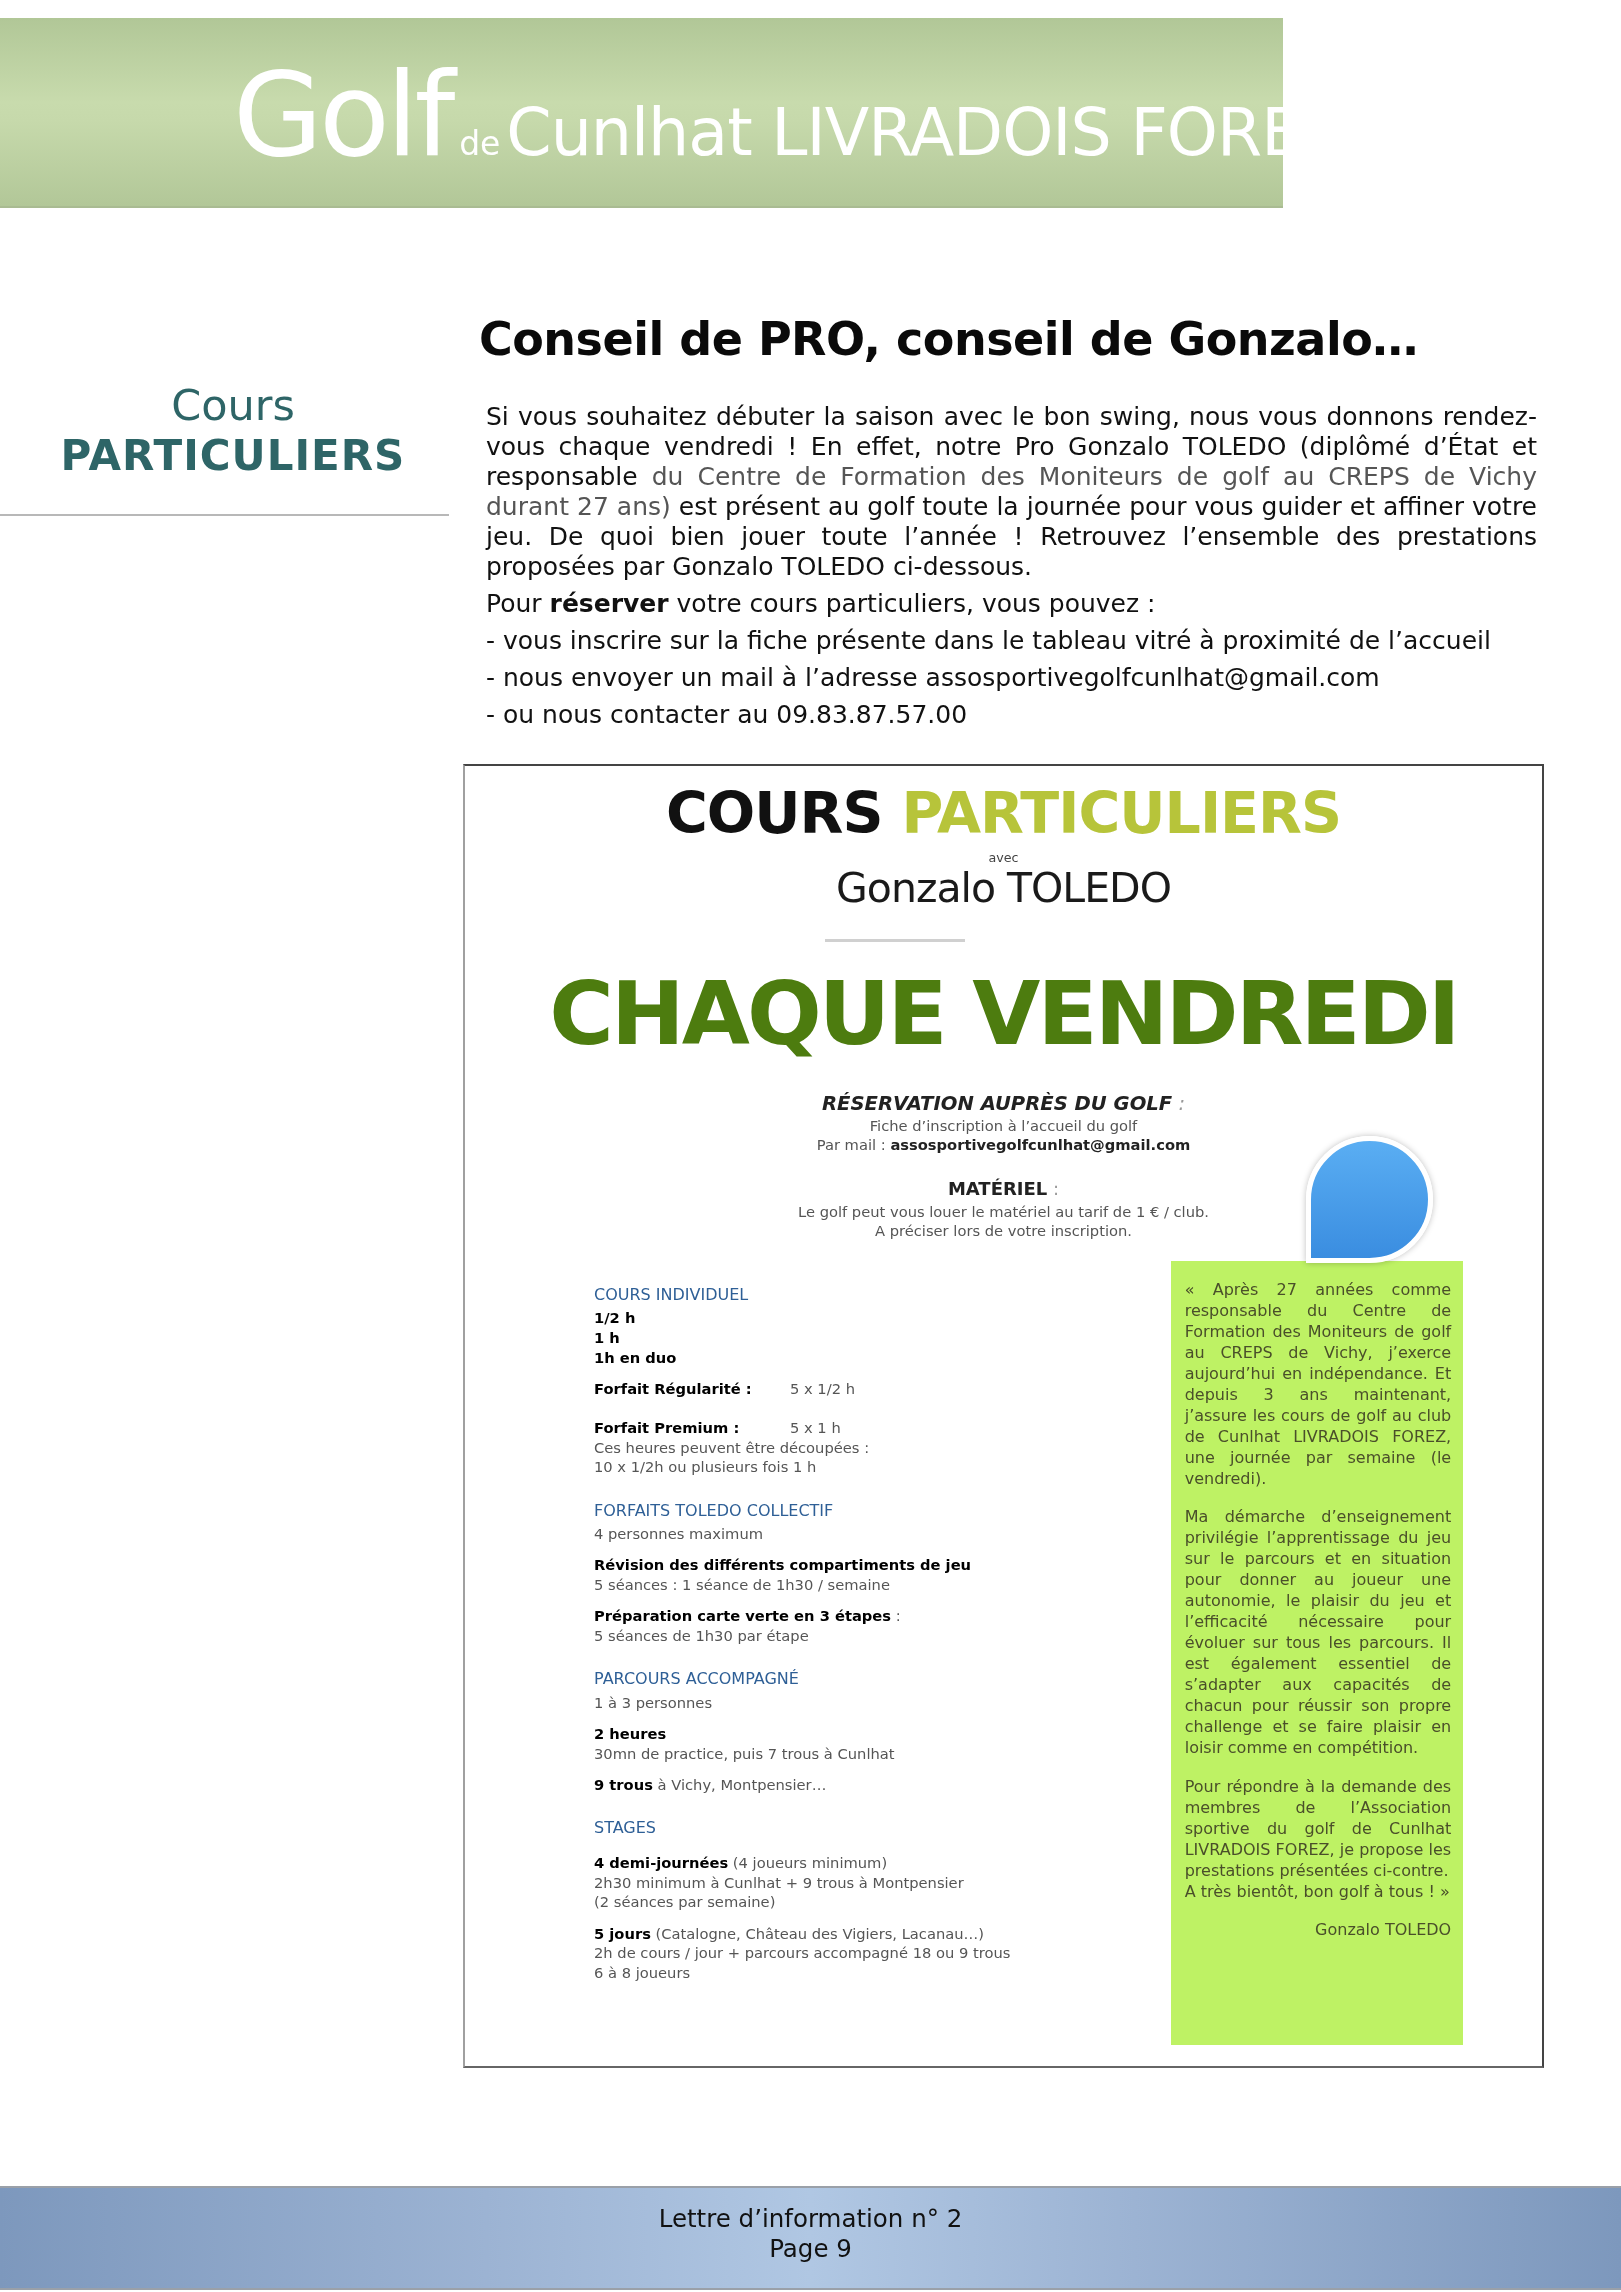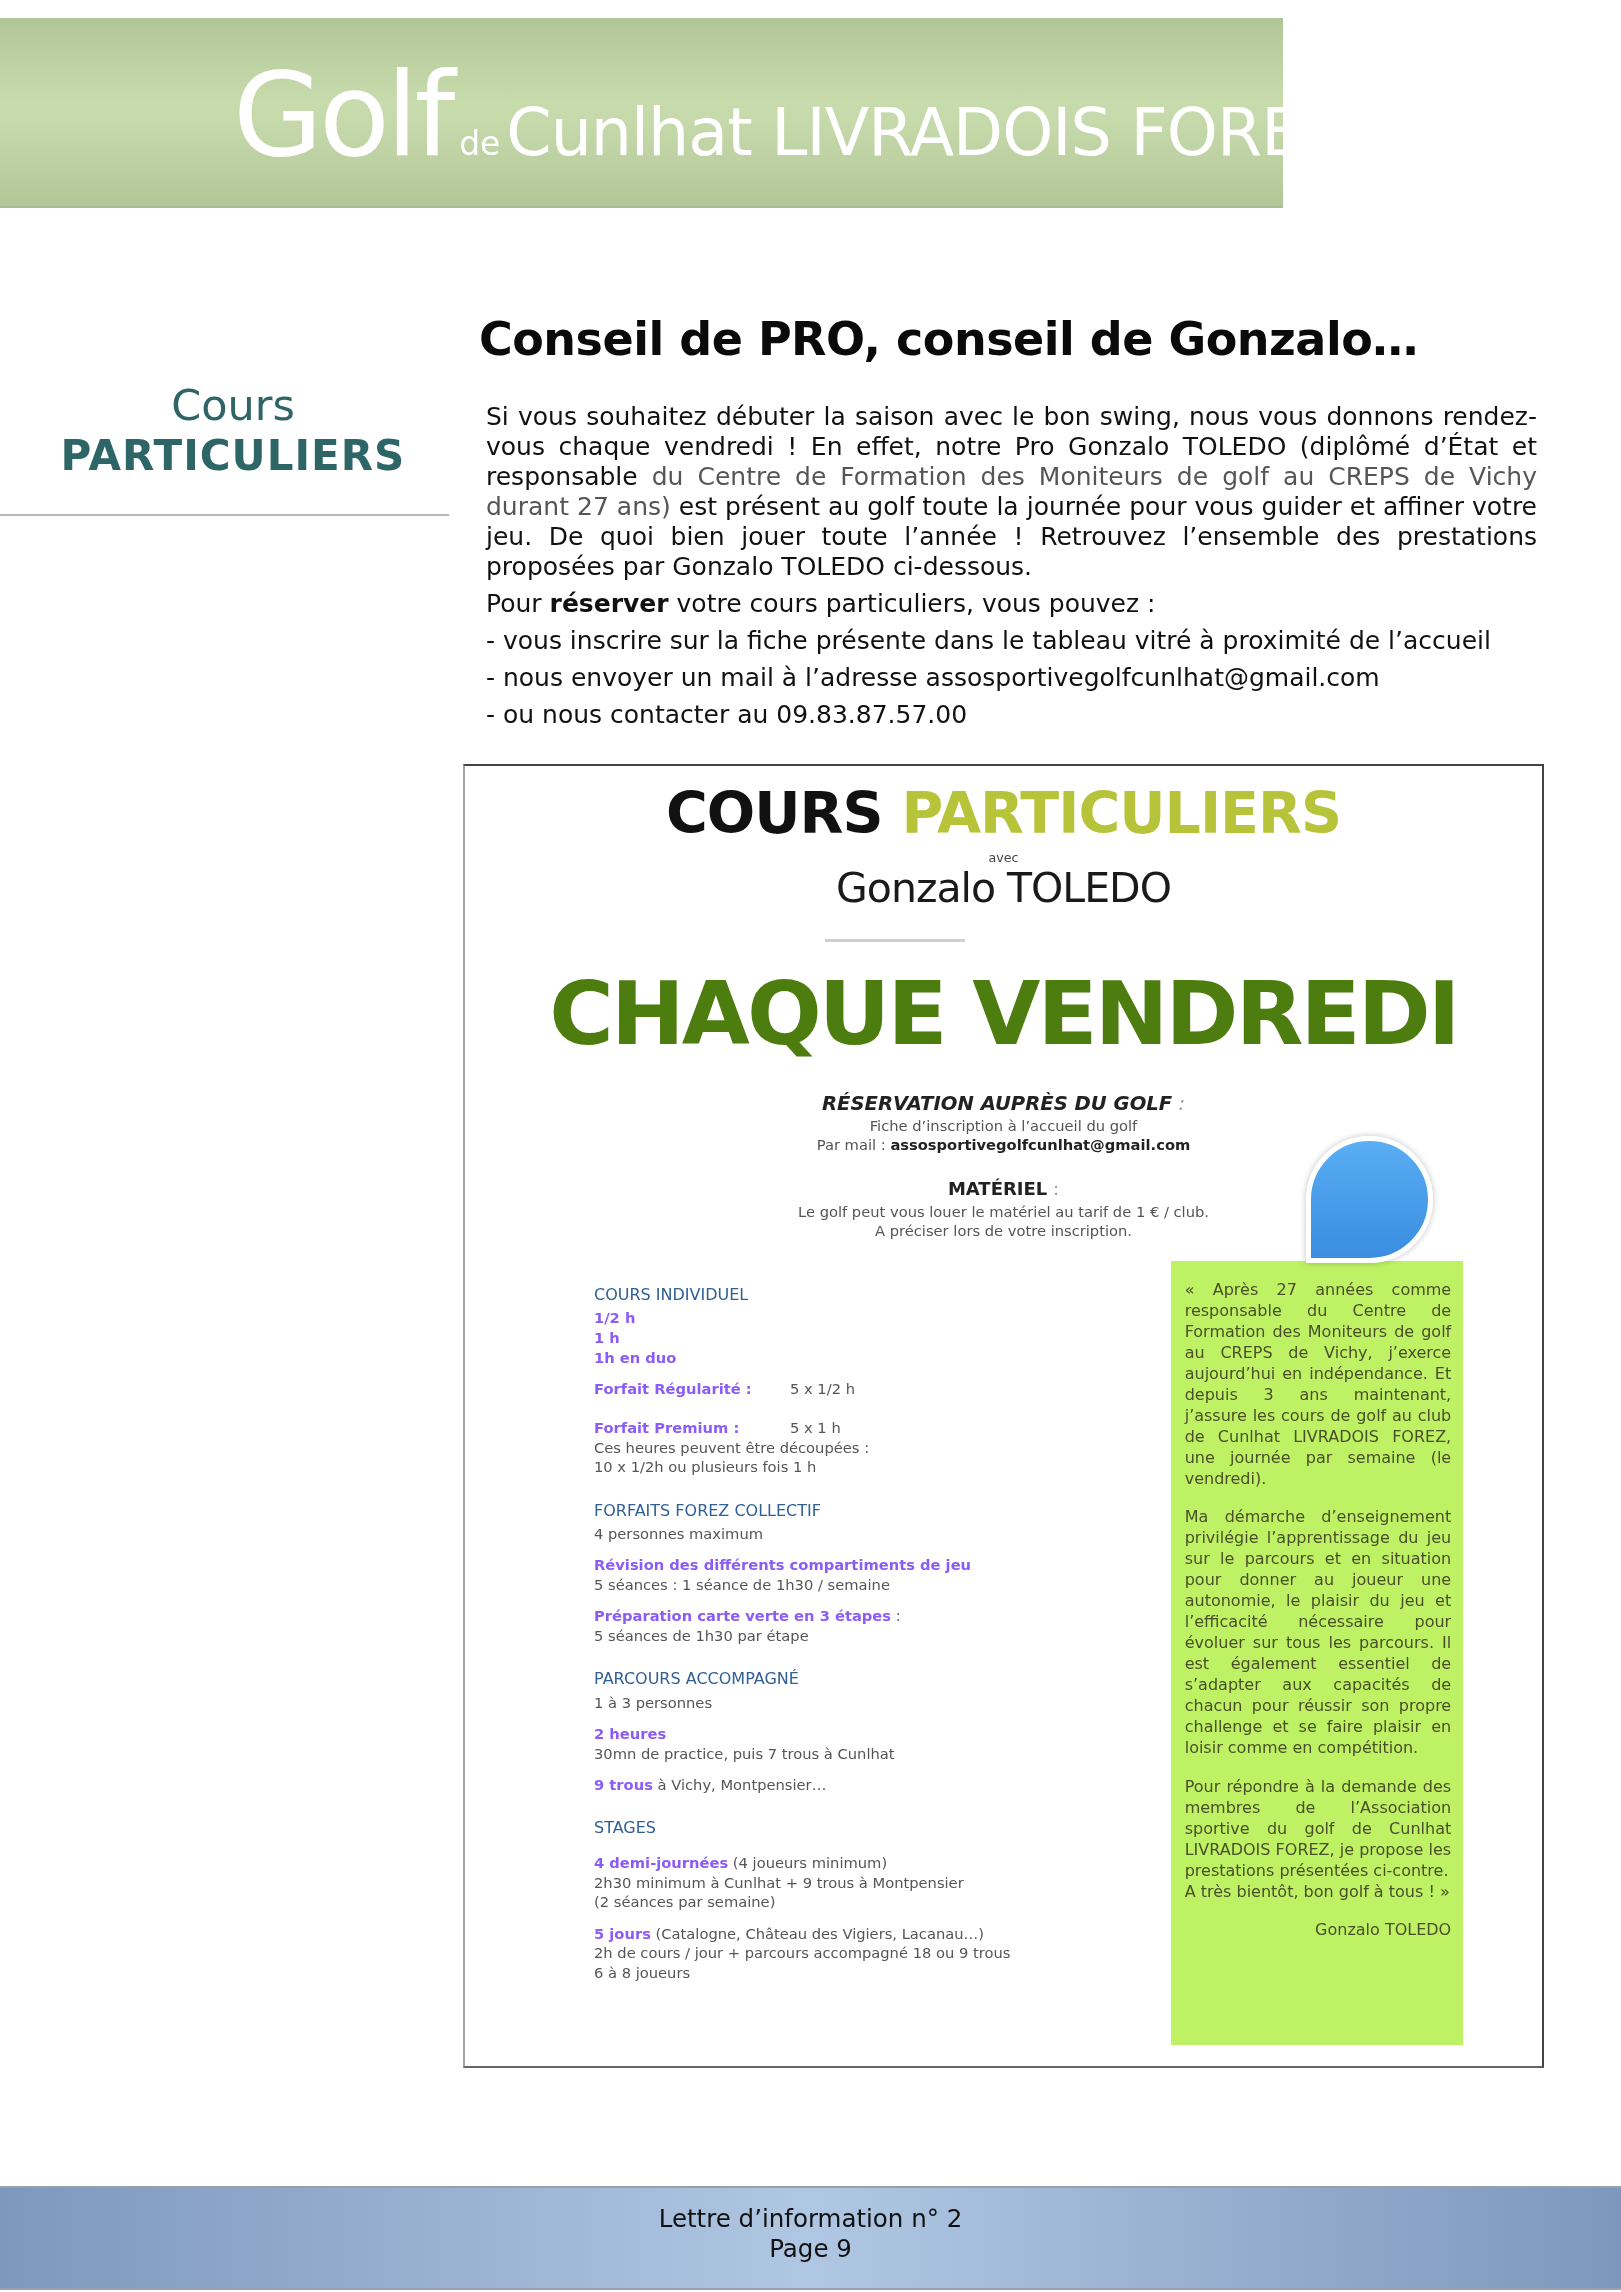--- a/index.html
+++ b/index.html
@@ -66,21 +66,21 @@
     .p-resa-1 { top: 351px; font-size: 14.7px; color: #555; }
     .p-resa-2 { top: 370px; font-size: 14.7px; color: #555; }
     .p-resa-2 b { color: #222; }
     .p-mat-h { top: 412px; font-size: 18px; font-weight: bold; color: #222; }
     .p-mat-1 { top: 437px; font-size: 14.7px; color: #555; }
     .p-mat-2 { top: 456px; font-size: 14.7px; color: #555; }
 
     
     .p-left { position: absolute; left: 129px; top: 515px; width: 510px; font-size: 14.7px; color: #555; line-height: 19.6px; }
     .p-left h3 { margin: 0; font-size: 16px; color: #2e5f96; font-weight: normal; line-height: 27.4px; letter-spacing: 0; }
-    .p-left .b { color: #8b5cf6; font-weight: bold; }
+    .p-left .b { color: #000000; font-weight: bold; }
     .p-left .gap { height: 11.8px; }
     .p-left .biggap { height: 19.6px; }
     .p-left .row { white-space: nowrap; }
     .p-left .tab { display: inline-block; width: 196px; }
 
     
     .quote {
       position: absolute; left: 706px; top: 495px; width: 292px; height: 784px;
       background: #bef264;
       padding: 17.6px 11.8px 0 13.7px; box-sizing: border-box;
@@ -155,21 +155,21 @@
     <div class="b">1 h</div>
     <div class="b">1h en duo</div>
     <div class="gap"></div>
     <div class="row"><span class="b tab">Forfait Régularité :</span><span>5 x 1/2 h</span></div>
     <div class="biggap"></div>
     <div class="row"><span class="b tab">Forfait Premium :</span><span>5 x 1 h</span></div>
     <div>Ces heures peuvent être découpées :</div>
     <div>10 x 1/2h ou plusieurs fois 1 h</div>
     <div class="biggap"></div>
 
-    <h3>FORFAITS FOREZ COLLECTIF</h3>
+    <h3>FORFAITS TOLEDO COLLECTIF</h3>
     <div>4 personnes maximum</div>
     <div class="gap"></div>
     <div class="b">Révision des différents compartiments de jeu</div>
     <div>5 séances : 1 séance de 1h30 / semaine</div>
     <div class="gap"></div>
     <div><span class="b">Préparation carte verte en 3 étapes</span><span> :</span></div>
     <div>5 séances de 1h30 par étape</div>
     <div class="biggap"></div>
 
     <h3>PARCOURS ACCOMPAGNÉ</h3>

